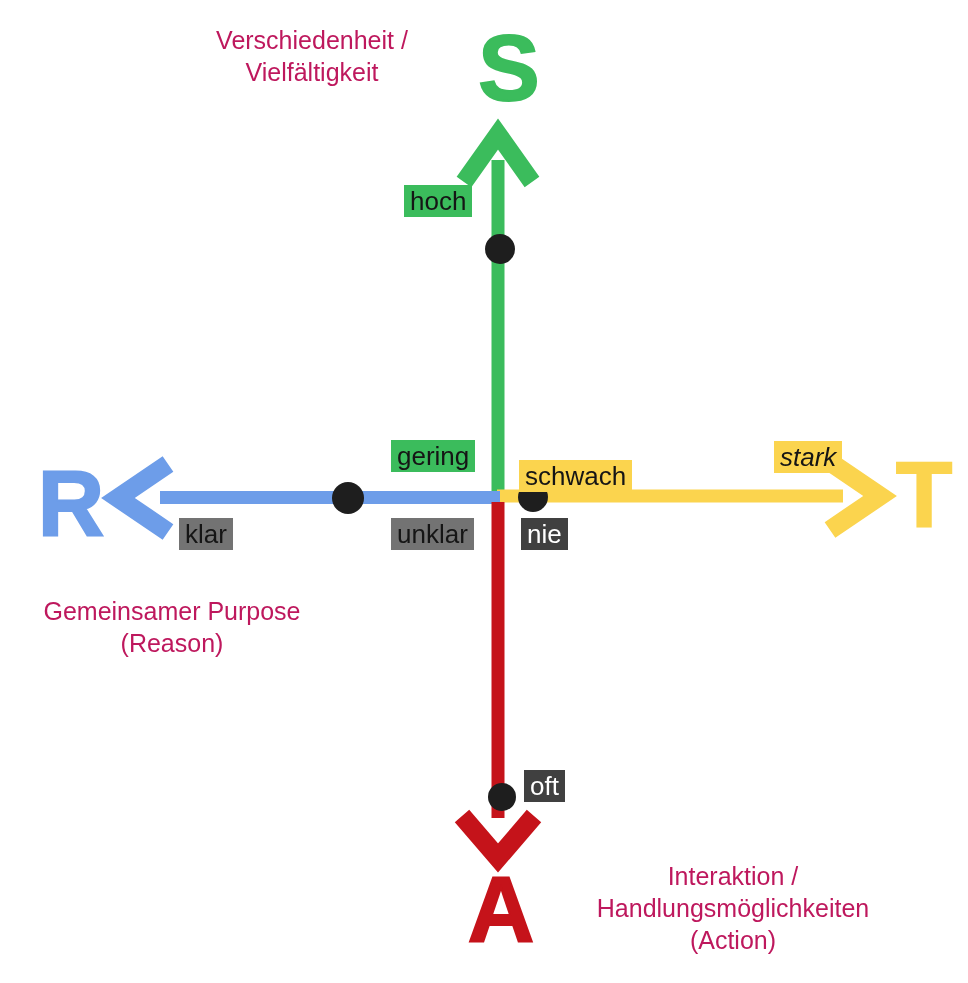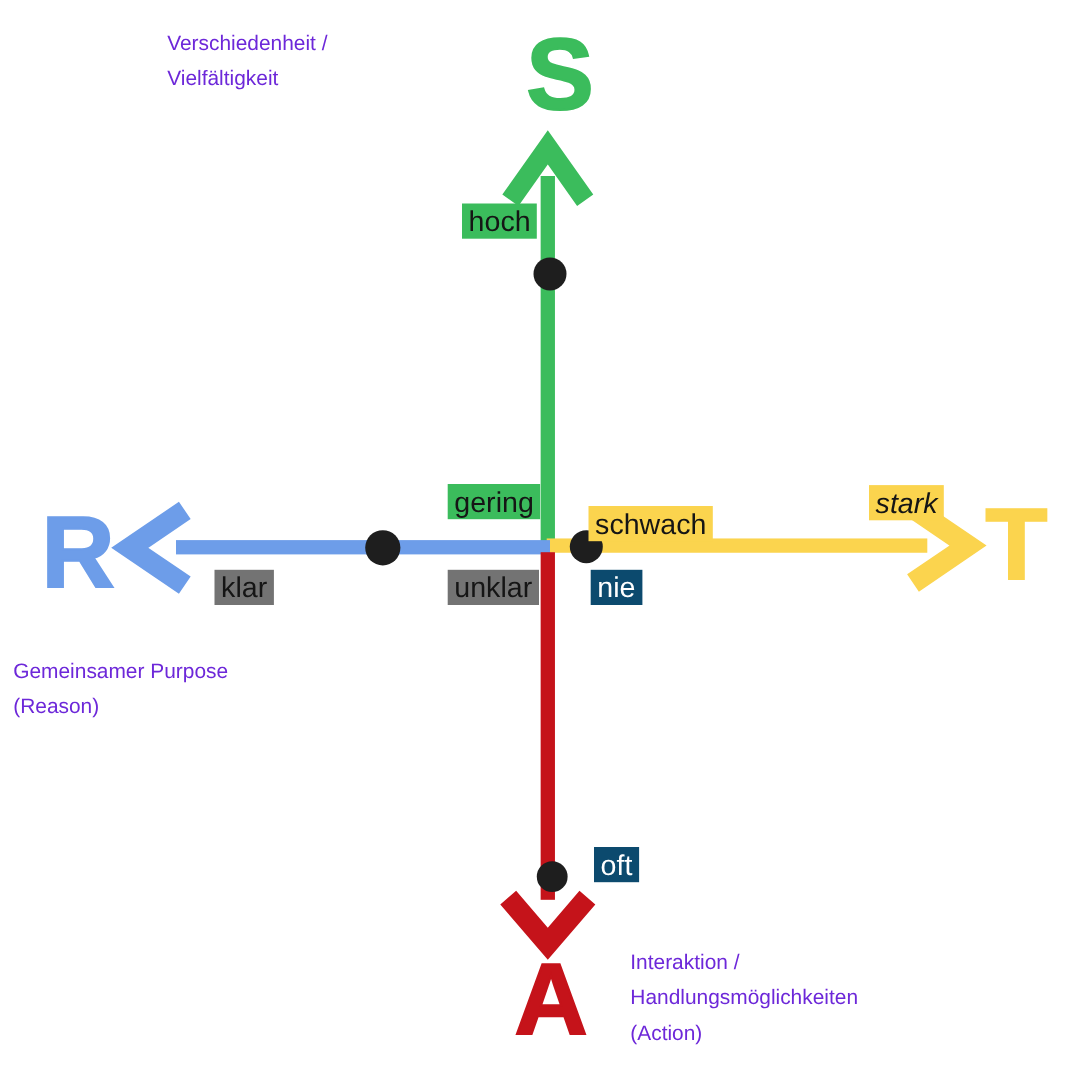--- a/index.html
+++ b/index.html
@@ -9,24 +9,24 @@
     height: 983px;
     background: #ffffff;
     overflow: hidden;
     font-family: "Liberation Sans", "DejaVu Sans", sans-serif;
     color: #1a1a1a;
   }
   .svg-layer { position: absolute; left: 0; top: 0; }
 
   .annotation {
     position: absolute;
-    text-align: left;
-    font-size: 19px;
+    text-align: center;
+    font-size: 25px;
     line-height: 32px;
-    color: #6d28d9;
+    color: #be185d;
     width: 320px;
   }
   .annotation span { display: block; }
   .ann-separateness { left: 152px; top: 24px; }
   .ann-tuning       { left: 640px; top: 303px; }
   .ann-reason       { left: 12px;  top: 574px; margin-top: 21px; }
   .ann-action       { left: 573px; top: 860px; }
 
   .axis-letter {
     position: absolute;
@@ -42,26 +42,25 @@
   .letter-t { left: 885px; top: 449px; color: #fbd44e; }
   .letter-a { left: 462px; top: 863px; color: #c5131a; }
 
   .tick {
     position: absolute;
     font-size: 26px;
     line-height: 26px;
     padding: 3px 6px;
     color: #151515;
     white-space: nowrap;
-    margin-left: 16px;
   }
   .tick-green  { background: #3bbc5c; }
   .tick-blue   { background: #737373; }
   .tick-yellow { background: #fbd44e; }
-  .tick-red    { background: #0c4a6e; color: #ffffff; }
+  .tick-red    { background: #404040; color: #ffffff; }
 
   .tick-hoch    { left: 404px; top: 185px; }
   .tick-gering  { left: 391px; top: 440px; }
   .tick-schwach { left: 519px; top: 460px; }
   .tick-stark   { left: 774px; top: 441px; font-style: italic; }
   .tick-klar    { left: 179px; top: 518px; }
   .tick-unklar  { left: 391px; top: 518px; }
   .tick-nie     { left: 521px; top: 518px; }
   .tick-oft     { left: 524px; top: 770px; }
 </style>

